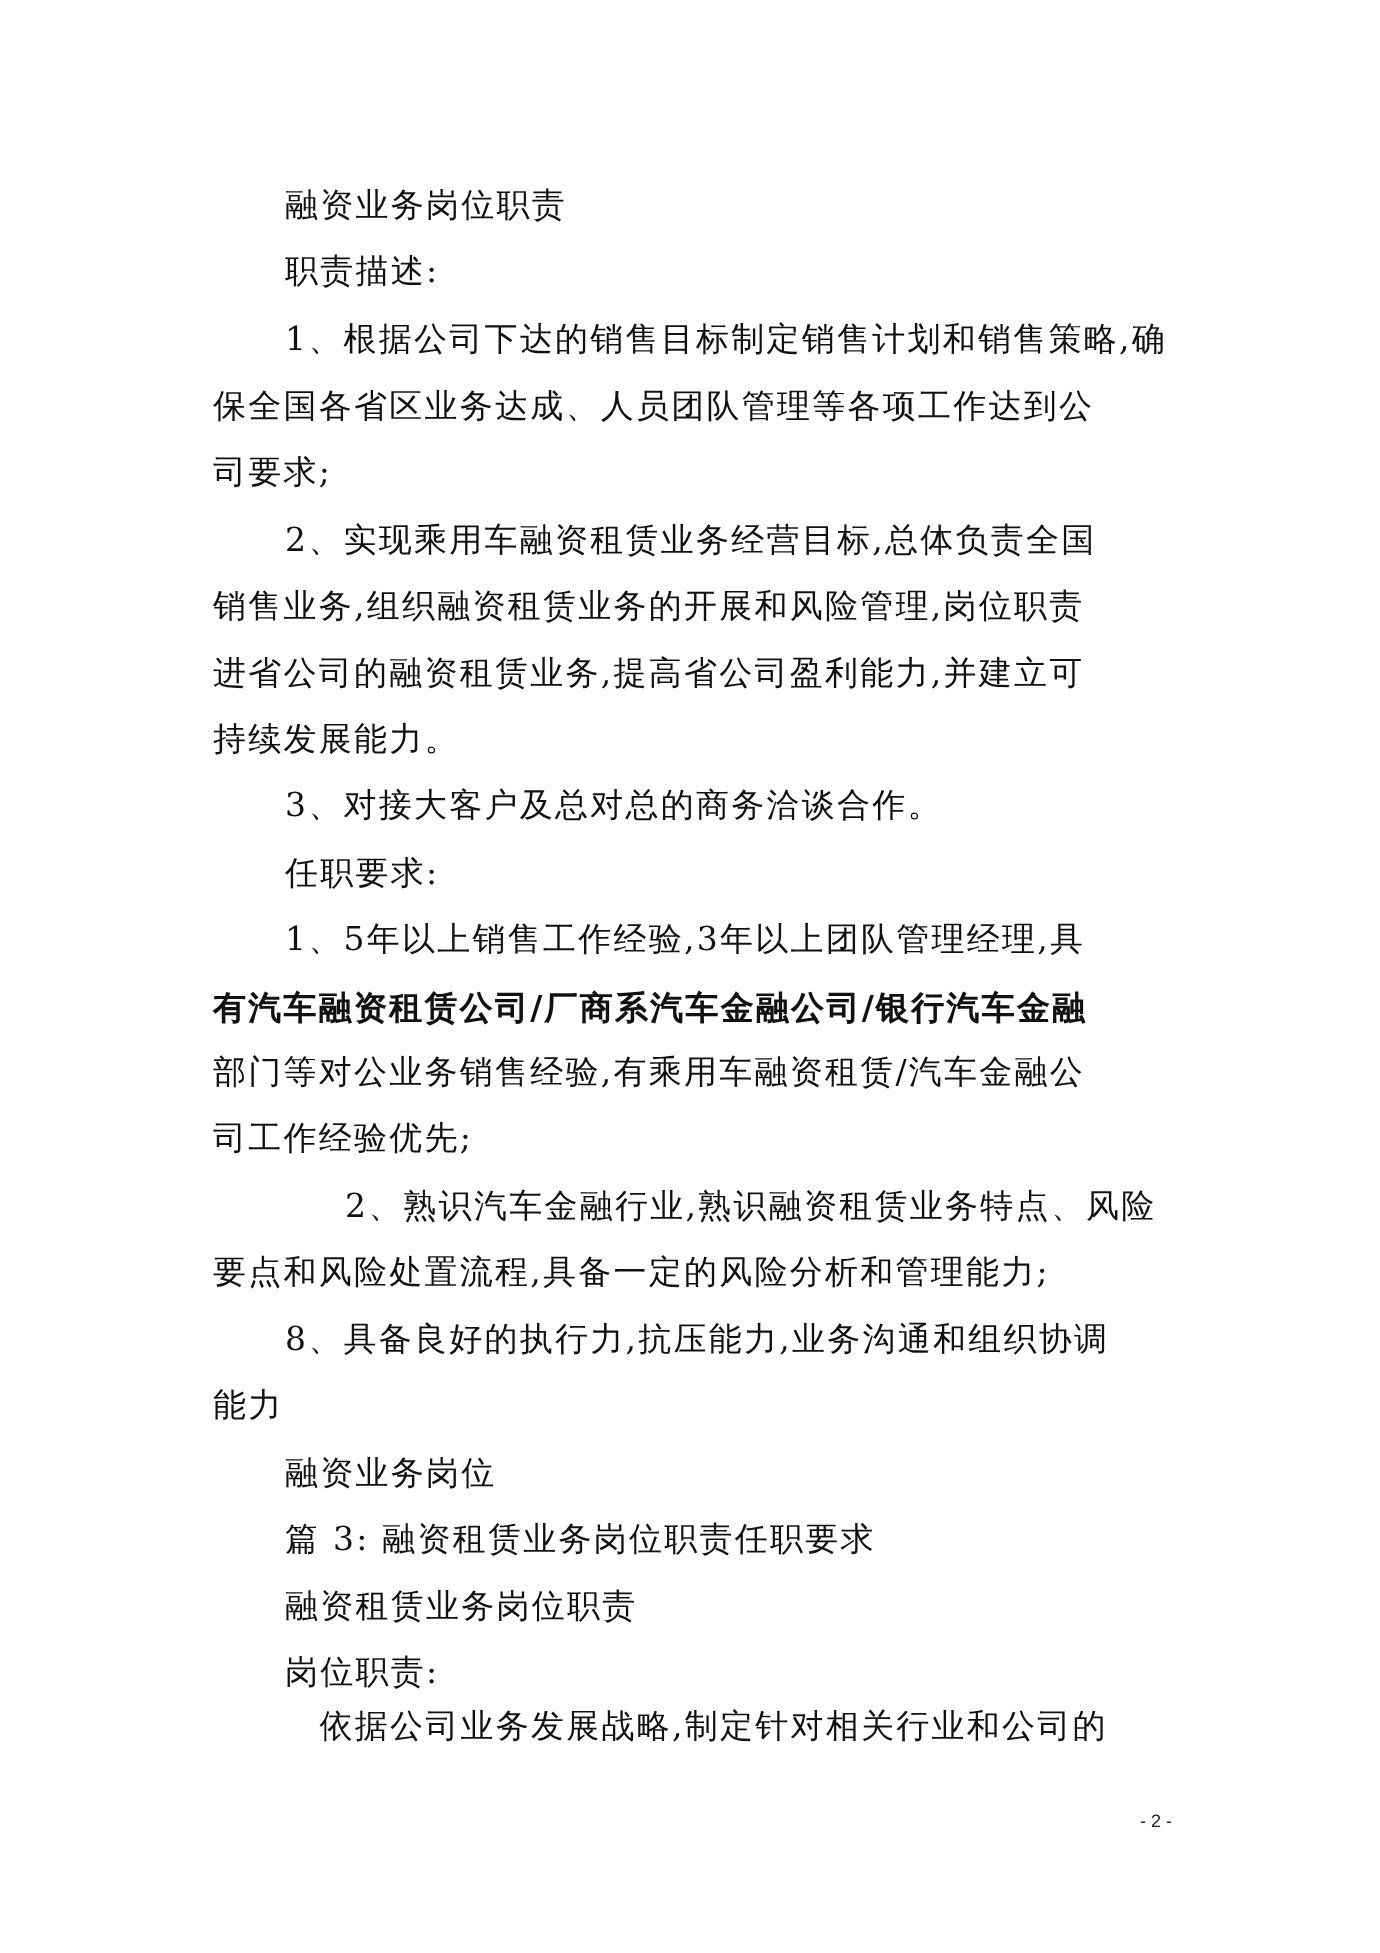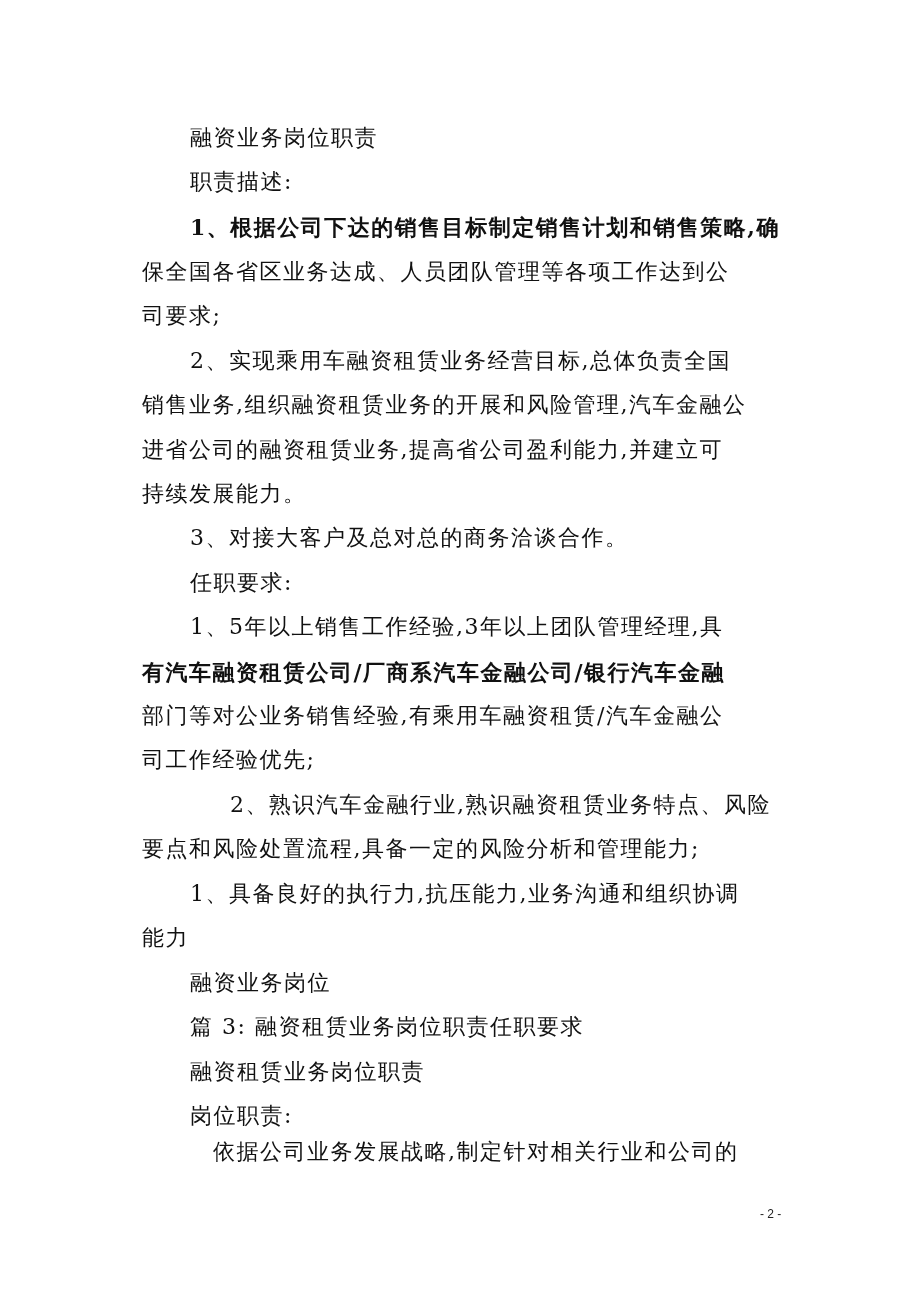--- a/index.html
+++ b/index.html
@@ -24,36 +24,36 @@
     color: #222;
   }
 </style>
 </head>
 <body>
 
 <div class="page">
   <div id="lines">
       <div class="line" style="left: 190px; top: 124px;">融资业务岗位职责</div>
       <div class="line" style="left: 190px; top: 168px;">职责描述:</div>
-      <div class="line" style="left: 190px; top: 213px; font-weight: bold;">1、根据公司下达的销售目标制定销售计划和销售策略,确</div>
+      <div class="line" style="left: 190px; top: 213px;">1、根据公司下达的销售目标制定销售计划和销售策略,确</div>
       <div class="line" style="left: 142px; top: 258px;">保全国各省区业务达成、人员团队管理等各项工作达到公</div>
       <div class="line" style="left: 142px; top: 302px;">司要求;</div>
       <div class="line" style="left: 190px; top: 347px;">2、实现乘用车融资租赁业务经营目标,总体负责全国</div>
-      <div class="line" style="left: 142px; top: 391px;">销售业务,组织融资租赁业务的开展和风险管理,汽车金融公</div>
+      <div class="line" style="left: 142px; top: 391px;">销售业务,组织融资租赁业务的开展和风险管理,岗位职责</div>
       <div class="line" style="left: 142px; top: 436px;">进省公司的融资租赁业务,提高省公司盈利能力,并建立可</div>
       <div class="line" style="left: 142px; top: 480px;">持续发展能力。</div>
       <div class="line" style="left: 190px; top: 524px;">3、对接大客户及总对总的商务洽谈合作。</div>
       <div class="line" style="left: 190px; top: 569px;">任职要求:</div>
       <div class="line" style="left: 190px; top: 613px;">1、5年以上销售工作经验,3年以上团队管理经理,具</div>
       <div class="line" style="left: 142px; top: 658px; font-weight: bold;">有汽车融资租赁公司/厂商系汽车金融公司/银行汽车金融</div>
       <div class="line" style="left: 142px; top: 702px;">部门等对公业务销售经验,有乘用车融资租赁/汽车金融公</div>
       <div class="line" style="left: 142px; top: 746px;">司工作经验优先;</div>
       <div class="line" style="left: 190px; top: 791px; margin-left: 40px;">2、熟识汽车金融行业,熟识融资租赁业务特点、风险</div>
       <div class="line" style="left: 142px; top: 835px;">要点和风险处置流程,具备一定的风险分析和管理能力;</div>
-      <div class="line" style="left: 190px; top: 880px;">1、具备良好的执行力,抗压能力,业务沟通和组织协调</div>
+      <div class="line" style="left: 190px; top: 880px;">8、具备良好的执行力,抗压能力,业务沟通和组织协调</div>
       <div class="line" style="left: 142px; top: 924px;">能力</div>
       <div class="line" style="left: 190px; top: 969px;">融资业务岗位</div>
       <div class="line" style="left: 190px; top: 1013px;">篇 3: 融资租赁业务岗位职责任职要求</div>
       <div class="line" style="left: 190px; top: 1058px;">融资租赁业务岗位职责</div>
       <div class="line" style="left: 190px; top: 1102px;">岗位职责:</div>
       <div class="line" style="left: 213px; top: 1138px;">依据公司业务发展战略,制定针对相关行业和公司的</div>
     </div>
   <div class="page-number">- 2 -</div>
 </div>
 

